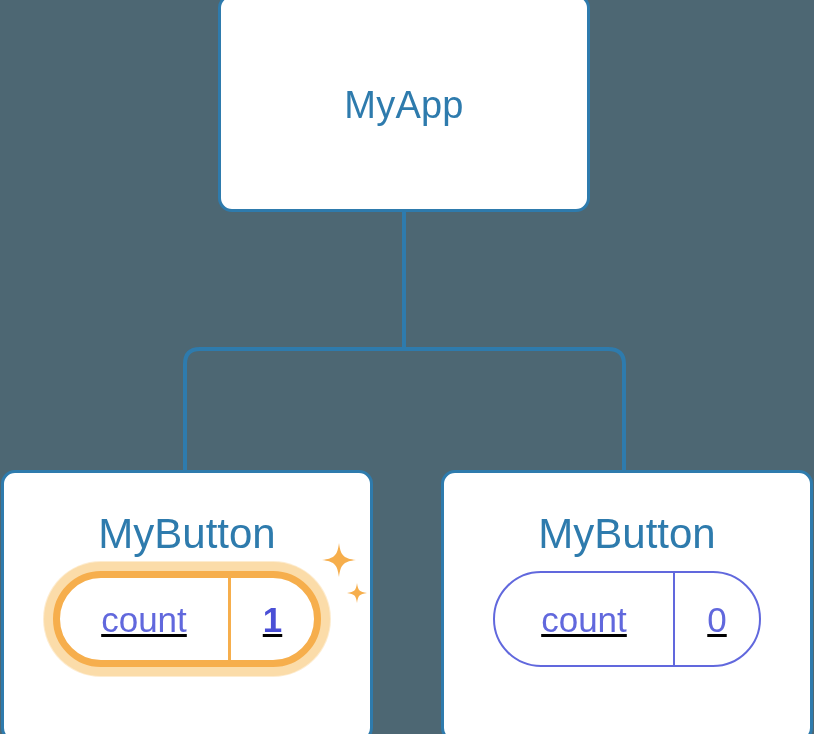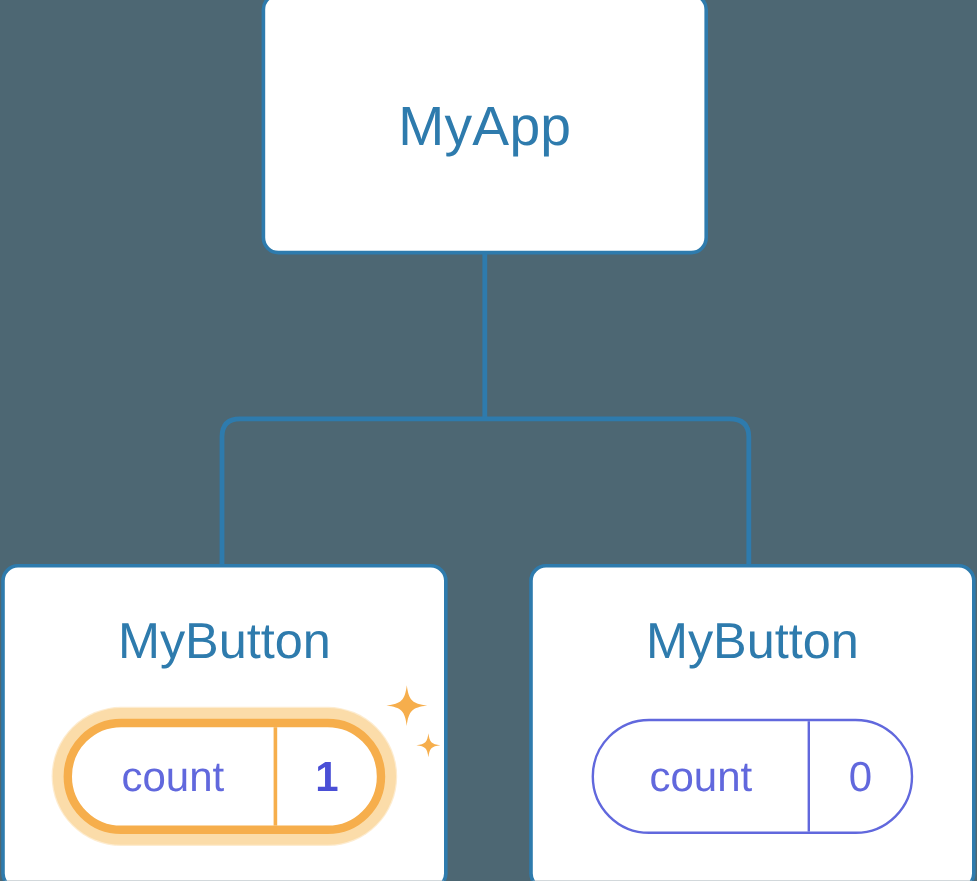--- a/index.html
+++ b/index.html
@@ -47,21 +47,21 @@
 
   
   #node-myapp {
     left: 218px;
     top: -6px;
     width: 372px;
     height: 218px;
     justify-content: center;
   }
   #node-myapp .node-title {
-    font-size: 46px;
+    font-size: 38px;
     line-height: 1;
     color: #2e7bad;
     letter-spacing: .2px;
     margin-top: 4px;
   }
 
   
   .node-child {
     top: 470px;
     width: 372px;
@@ -75,24 +75,25 @@
     font-size: 42px;
     line-height: 1;
     color: #2e7bad;
     white-space: nowrap;
     user-select: none;
   }
 
   
   .state-pill-wrap {
     position: relative;
-    margin-top: 44px;
+    margin-top: 16px;
     display: flex;
     align-items: center;
     justify-content: center;
+    text-decoration: underline;
   }
 
   .state-pill {
     position: relative;
     display: flex;
     align-items: stretch;
     box-sizing: border-box;
     border-radius: 999px;
     background: #ffffff;
     height: 96px;

